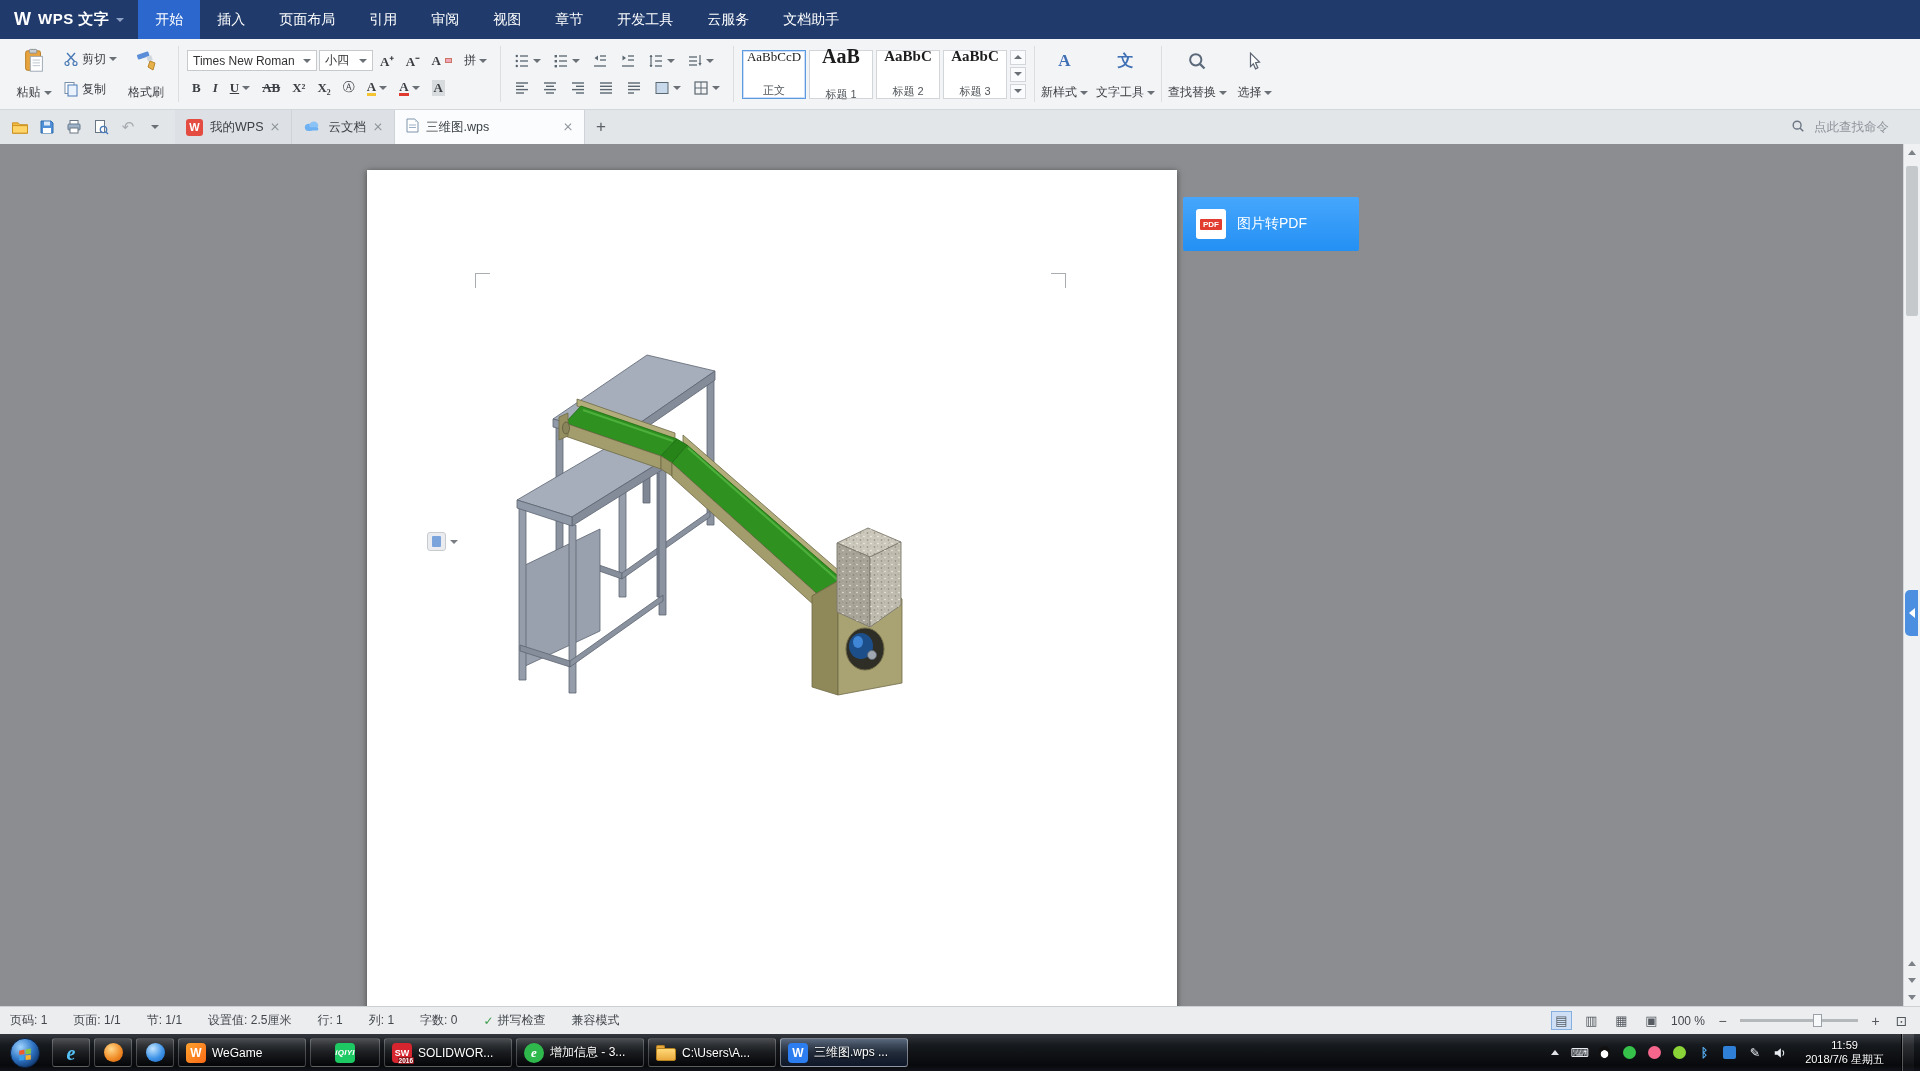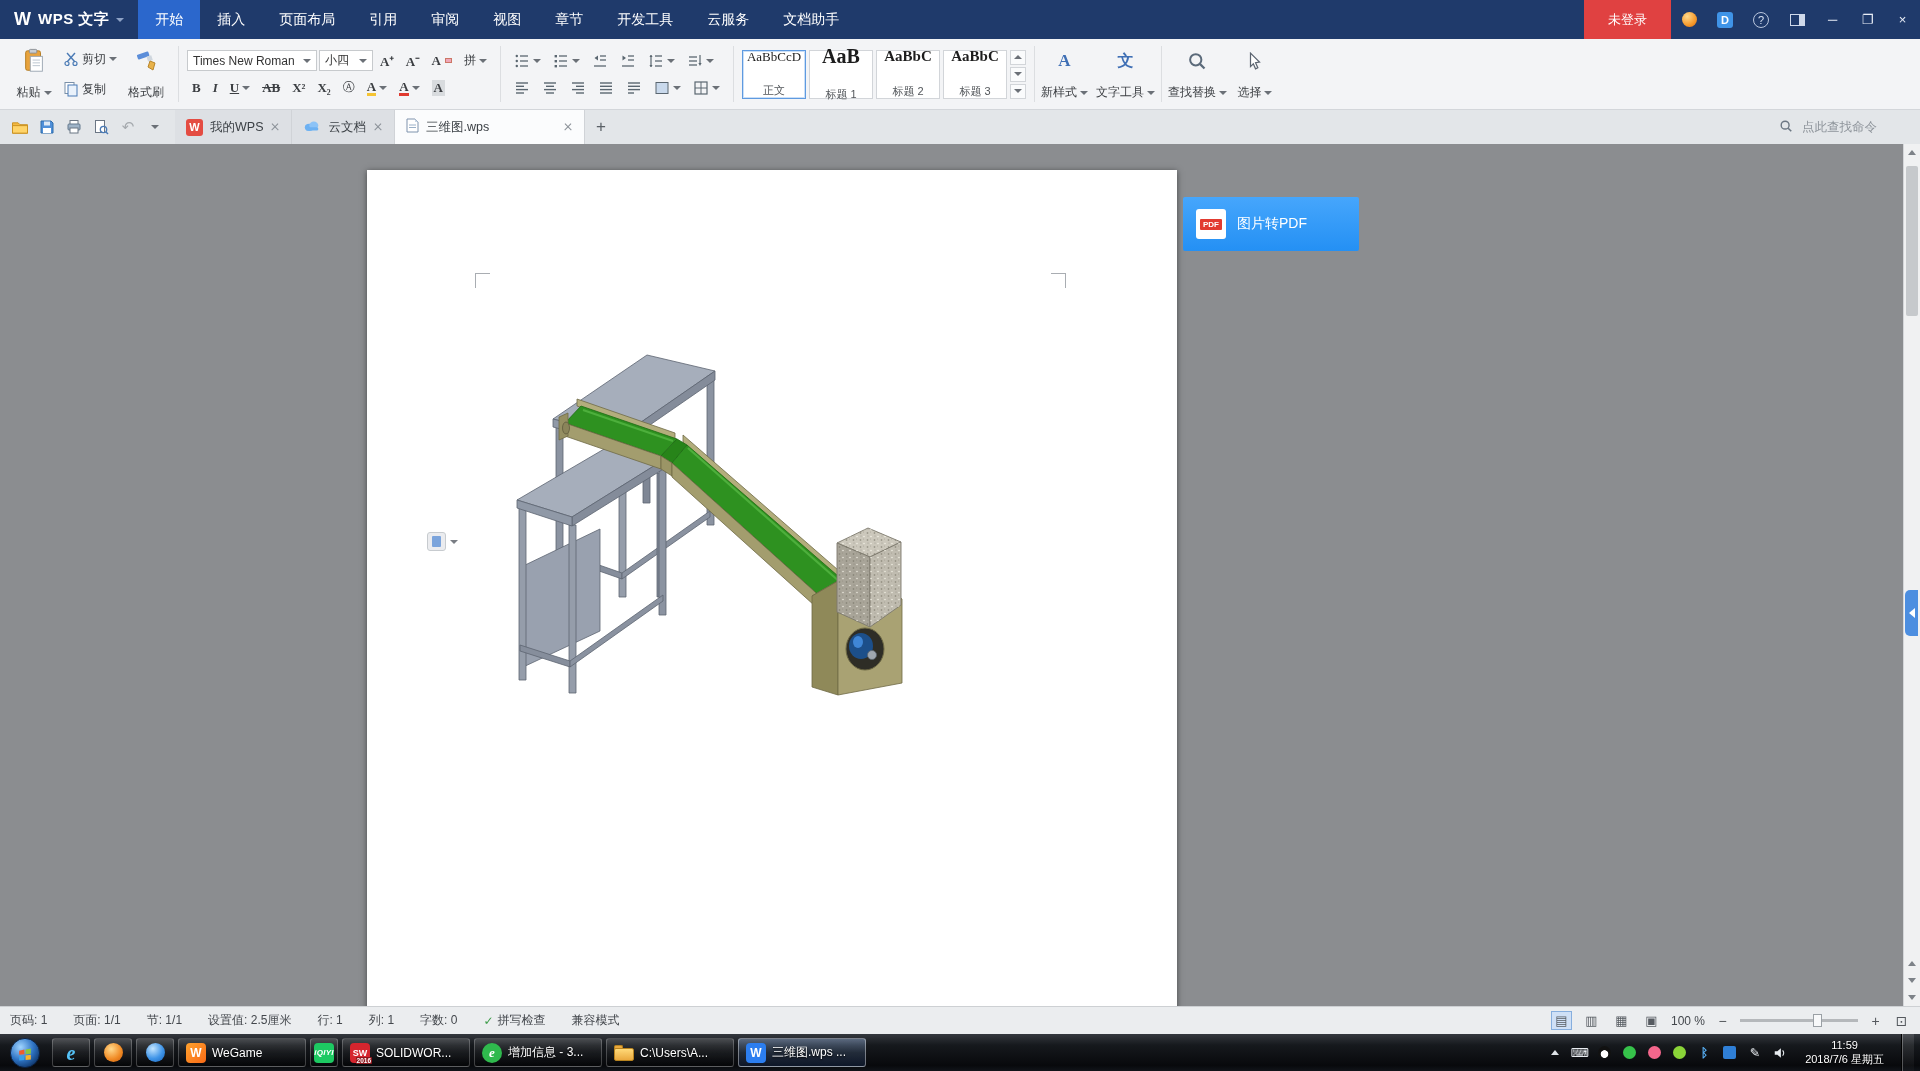--- a/index.html
+++ b/index.html
@@ -63,21 +63,21 @@
   .qicon{width:24px;height:24px;display:flex;align-items:center;justify-content:center;}
   .qicon.dis{opacity:.45;}
   .dtab{display:flex;align-items:center;gap:7px;padding:0 11px;border-right:1px solid #d0d3d7;background:#dde0e4;}
   .dtab.active{background:#fbfcfd;}
   .x{position:relative;width:10px;height:10px;display:inline-block;}
   .x:before,.x:after{content:"";position:absolute;left:50%;top:50%;width:9px;height:1.4px;background:#8a9097;transform:translate(-50%,-50%) rotate(45deg);}
   .x:after{transform:translate(-50%,-50%) rotate(-45deg);}
   .wbadge{width:17px;height:17px;border-radius:3px;color:#fff;font-weight:bold;font-size:11px;display:flex;align-items:center;justify-content:center;}
   .wred{background:#e44c42;}
   .newtab{width:32px;display:flex;align-items:center;justify-content:center;font-size:17px;color:#5a6066;}
-  .cmdsearch{margin-left:auto;display:flex;align-items:center;gap:7px;padding-right:12px;}
+  .cmdsearch{margin-left:auto;display:flex;align-items:center;gap:7px;padding-right:0;}
   .cmd{border:none;background:transparent;font-size:12.5px;color:#444;width:108px;outline:none;font-family:inherit;}
   .cmd::placeholder{color:#8d939a;}
 
   
   .docarea{position:relative;height:862px;background:#8b8d90;overflow:hidden;}
   .page{position:absolute;left:367px;top:26px;width:810px;height:1100px;background:#fff;box-shadow:0 1px 6px rgba(0,0,0,.5);}
   .crop{position:absolute;width:15px;height:15px;}
   .crop.tl{left:108px;top:103px;border-left:1px solid #a9adb2;border-top:1px solid #a9adb2;}
   .crop.tr{left:684px;top:103px;border-right:1px solid #a9adb2;border-top:1px solid #a9adb2;}
   .model{position:absolute;left:58px;top:165px;}
@@ -174,38 +174,20 @@
       </div>
     <div class="tb-tab">
         <span>开发工具</span>
       </div>
     <div class="tb-tab">
         <span>云服务</span>
       </div>
     <div class="tb-tab">
         <span>文档助手</span>
       </div>
-    <div class="tb-right">
-      <div class="login">未登录</div>
-      <div class="tb-ico">
-          <span class="dot14 dot-orange"></span>
-        </div>
-      <div class="tb-ico">
-          <span class="docer">D</span>
-        </div>
-      <div class="tb-ico">
-          <span class="helpc">?</span>
-        </div>
-      <div class="tb-ico">
-          <span class="panelico"></span>
-        </div>
-      <div class="winbtn">─</div>
-      <div class="winbtn">❐</div>
-      <div class="winbtn">×</div>
-    </div>
   </header>
 
   <div class="ribbon">
 
     <div class="rgroup">
       <div class="bigbtn">
         <span class="bicon">
           <svg width="26" height="26" viewBox="0 0 28 28">
               <rect x="5" y="3" width="16" height="21" rx="2" fill="#e8a33d" stroke="#b37a1f"></rect>
               <rect x="9" y="1.5" width="8" height="4" rx="1" fill="#c9ced3" stroke="#8a8f94"></rect>
@@ -781,21 +763,21 @@
     <div class="tkicon">
         <span class="ball fox"></span>
       </div>
     <div class="tkicon">
         <span class="ball bluball"></span>
       </div>
     <div class="tkbtn">
       <span class="sq20 wegico">W</span>
       <span class="tklabel">WeGame</span>
     </div>
-    <div class="tkicon" style="width:28px;">
+    <div class="tkicon" style="width:70px;">
       <span class="sq20 iqiyico">iQIYI</span>
     </div>
     <div class="tkbtn">
       <span class="sq20 swico">
           <span>SW</span>
           <span class="yr">2016</span>
         </span>
       <span class="tklabel">SOLIDWOR...</span>
     </div>
     <div class="tkbtn">

